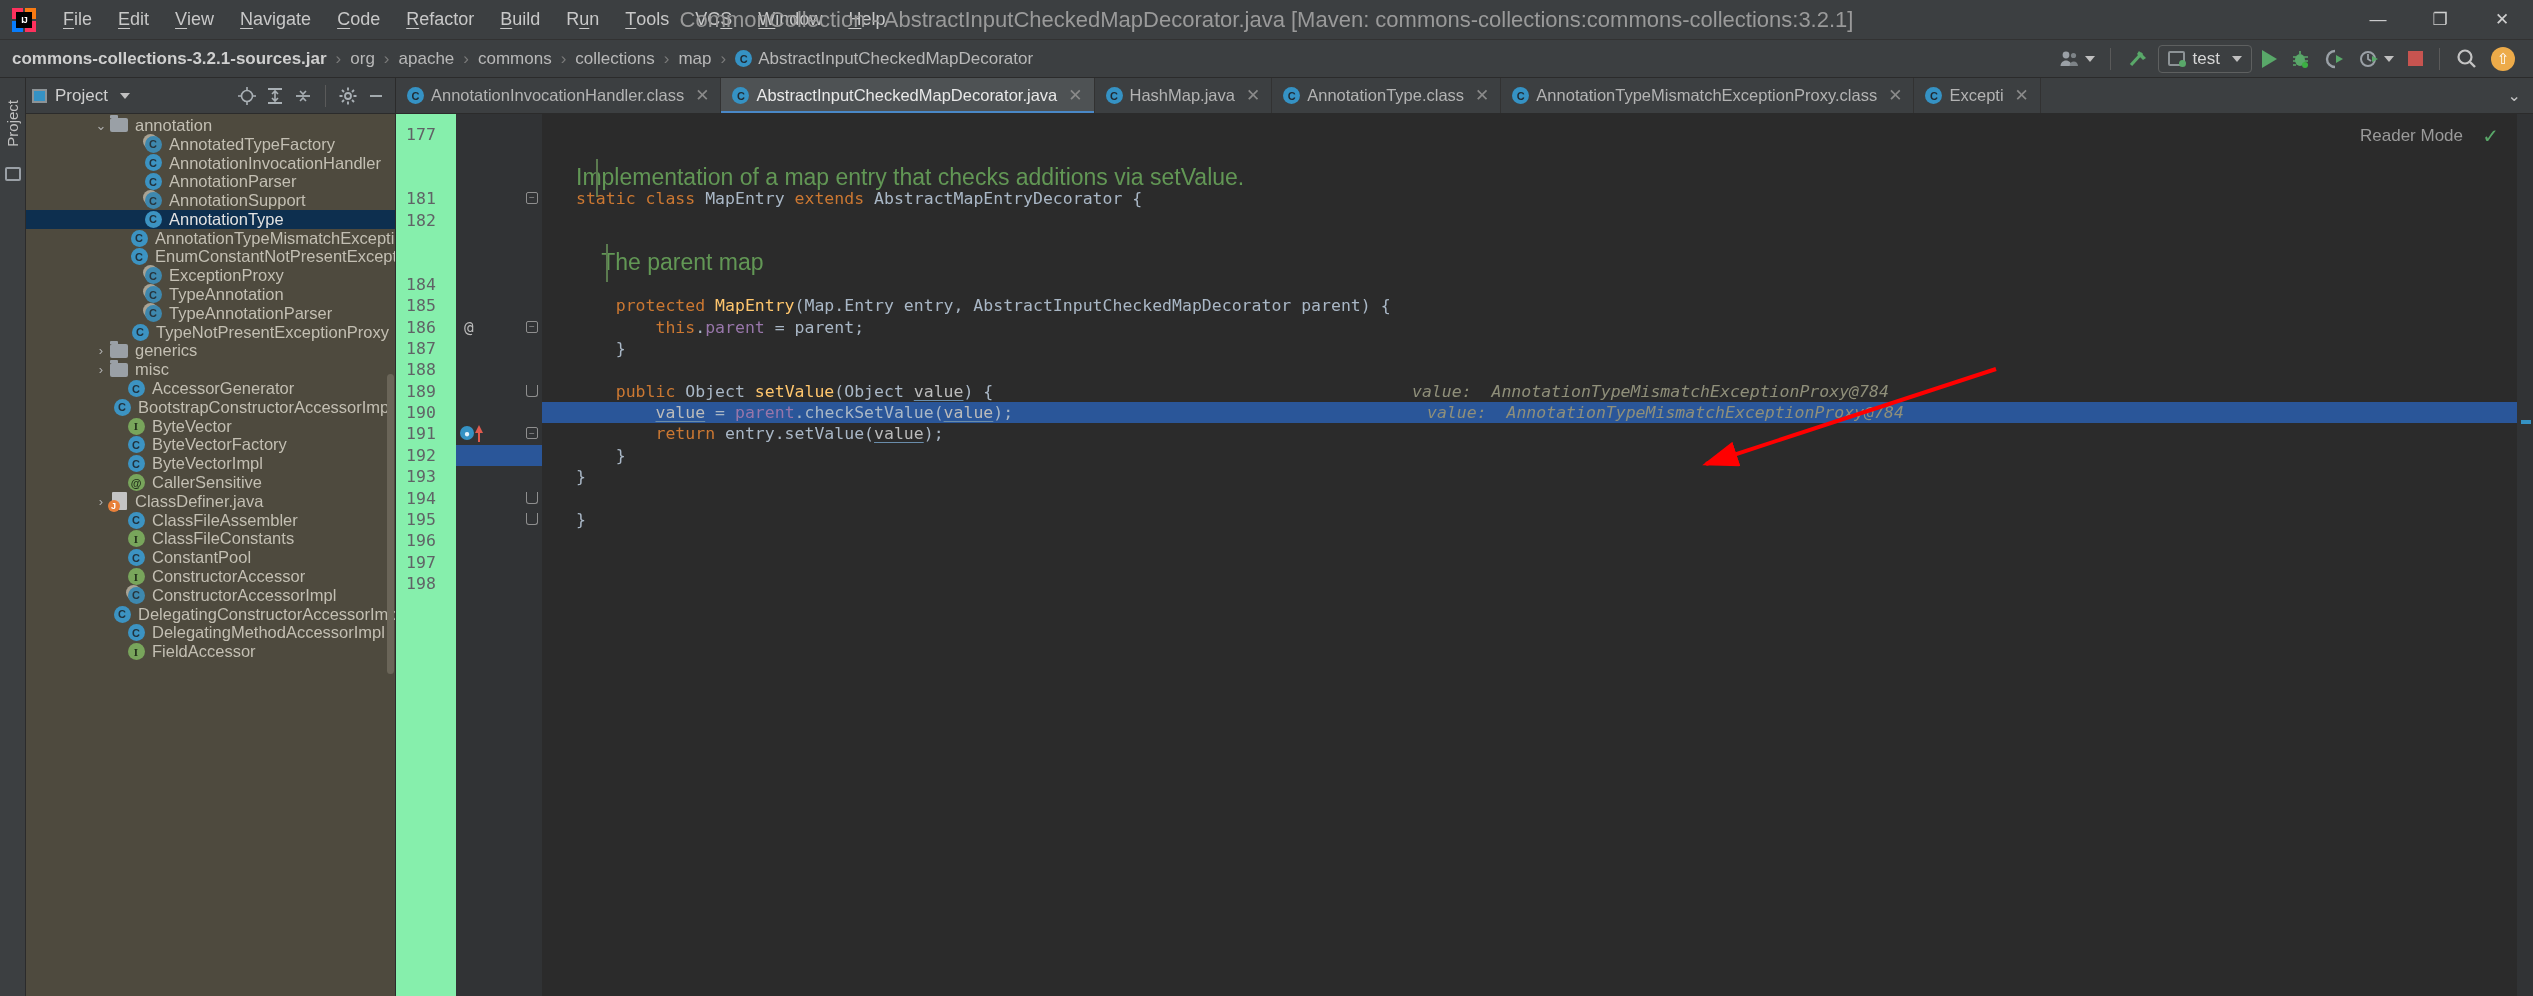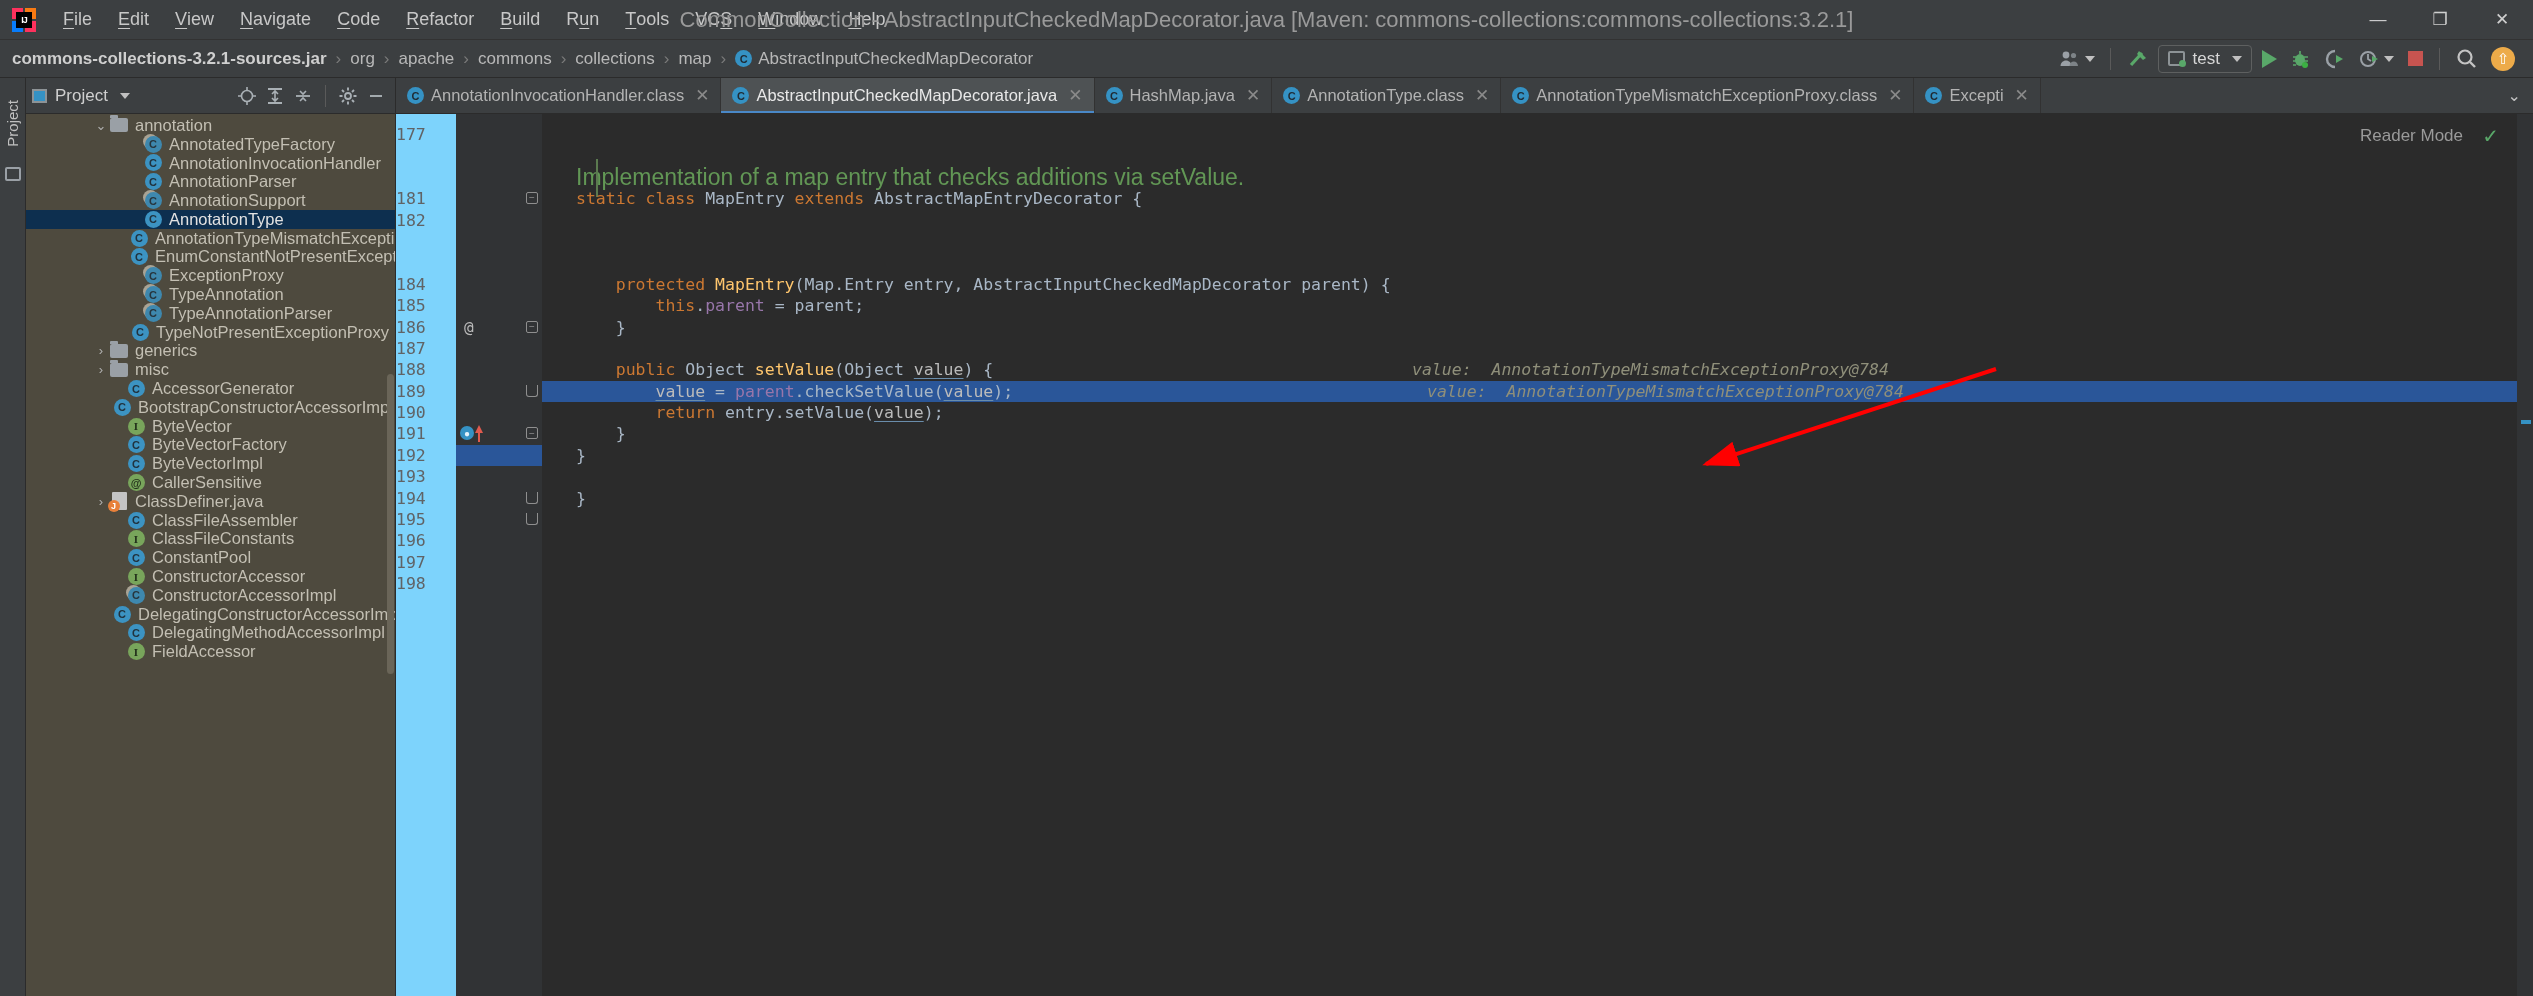--- a/index.html
+++ b/index.html
@@ -129,22 +129,22 @@
   .editor { flex: 1; display: flex; flex-direction: column; min-width: 0; background: #2b2b2b; }
   .tabsbar { height: 36px; min-height: 36px; background: #3c3f41; display: flex;
              align-items: stretch; border-bottom: 1px solid #2b2b2b; overflow: hidden; }
   .etab { display: flex; align-items: center; gap: 7px; padding: 0 11px; font-size: 16.5px;
           color: #b3b3b3; white-space: nowrap; border-right: 1px solid #323232; }
   .etab.active { background: #4e5254; color: #e8e8e8; box-shadow: inset 0 -2px 0 #4a88c7; }
   .etab .x { color: #8a8a8a; font-size: 17px; margin-left: 4px; }
   .tabs-more { margin-left: auto; display: flex; align-items: center; padding: 0 12px; color: #c0c0c0; }
 
   .editor-body { flex: 1; display: flex; min-height: 0; position: relative; overflow: hidden; }
-  .gutter-num { width: 60px; min-width: 60px; text-align: left; padding-right: 10px;
-                color: #606366; background: #7dd3fc; font-size: 16.5px;
+  .gutter-num { width: 60px; min-width: 60px; text-align: center; padding-right: 10px;
+                color: #606366; background: #86efac; font-size: 16.5px;
                 font-family: "DejaVu Sans Mono", monospace; padding-top: 10px; }
   .gutter-icons { width: 66px; min-width: 66px; background: #313335; padding-top: 10px; position: relative; }
   .gutter-fold { width: 20px; min-width: 20px; background: #313335; padding-top: 10px; position: relative; }
   .code-area { flex: 1; position: relative; padding-top: 10px; overflow: hidden;
                font-family: "DejaVu Sans Mono", monospace; font-size: 16.5px; background: #2b2b2b; }
   .ln { height: 21.4px; line-height: 21.4px; }
   .code-line { height: 21.4px; line-height: 21.4px; white-space: pre; padding-left: 34px; position: relative; }
   .code-line.exec { background: #2a5699; }
 
   .kw  { color: #cc7832; }
@@ -697,20 +697,21 @@
             <div class="ln" style="position: relative;"></div>
             <div class="ln" style="position: relative;"></div>
           </div>
         <div class="code-area" id="codearea">
             <div class="code-line"></div>
             <div class="code-line"></div>
             <div class="code-line"><span style="position: absolute; left: 53.8px; top: -8px; width: 2px; height: 38px; background: rgb(91, 122, 79);"></span><span class="cmt">Implementation of a map entry that checks additions via setValue.</span></div>
             <div class="code-line"><span class="kw">static </span><span class="kw">class </span><span class="plain">MapEntry </span><span class="kw">extends </span><span class="plain">AbstractMapEntryDecorator {</span></div>
             <div class="code-line"></div>
             <div class="code-line"></div>
+            <div class="code-line"><span style="position: absolute; left: 63.7px; top: -8px; width: 2px; height: 38px; background: rgb(91, 122, 79);"></span><span class="cmt">    The parent map</span></div>
             <div class="code-line"></div>
             <div class="code-line"><span class="kw">    protected </span><span class="mth">MapEntry</span><span class="plain">(Map.Entry entry, AbstractInputCheckedMapDecorator parent) {</span></div>
             <div class="code-line"><span class="kw">        this</span><span class="plain">.</span><span class="fld">parent</span><span class="plain"> = parent;</span></div>
             <div class="code-line"><span class="plain">    }</span></div>
             <div class="code-line"></div>
             <div class="code-line"><span class="kw">    public </span><span class="plain">Object </span><span class="mth">setValue</span><span class="plain">(Object </span><span class="und">value</span><span class="plain">) {</span><span class="dbg" style="position: absolute; left: 870px; top: 0px;">value:  AnnotationTypeMismatchExceptionProxy@784</span></div>
             <div class="code-line exec"><span class="plain">        </span><span class="und">value</span><span class="plain"> = </span><span class="fld">parent</span><span class="plain">.checkSetValue(</span><span class="und">value</span><span class="plain">);</span><span class="dbg" style="position: absolute; left: 885px; top: 0px;">value:  AnnotationTypeMismatchExceptionProxy@784</span></div>
             <div class="code-line"><span class="kw">        return </span><span class="plain">entry.setValue(</span><span class="und">value</span><span class="plain">);</span></div>
             <div class="code-line"><span class="plain">    }</span></div>
             <div class="code-line"><span class="plain">}</span></div>

